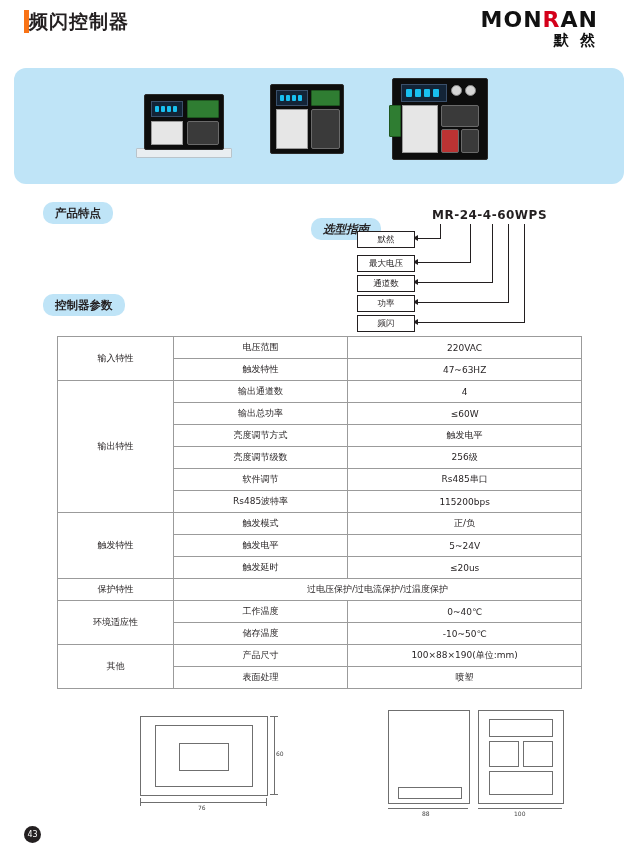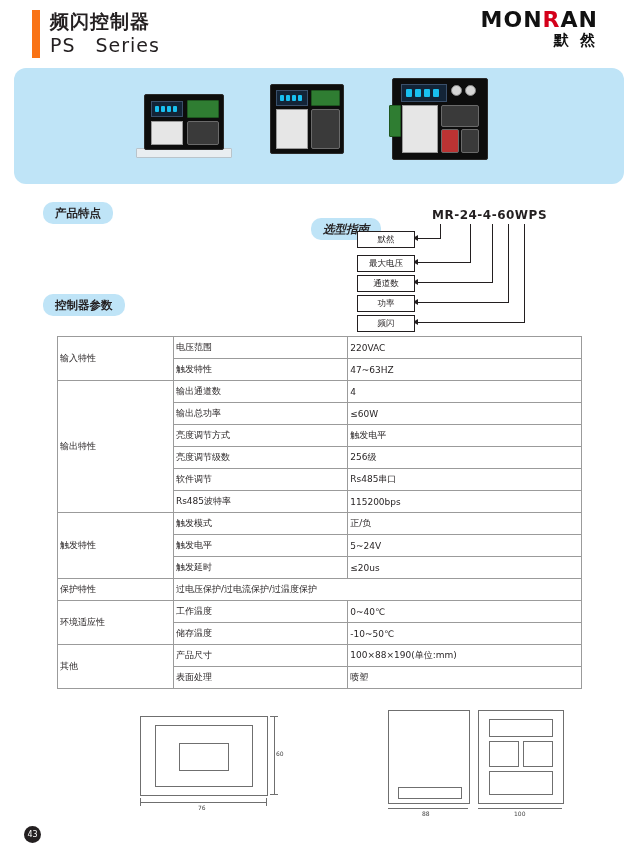--- a/index.html
+++ b/index.html
@@ -23,24 +23,23 @@
 
   
   .header {
     position: absolute;
     left: 0; top: 0;
     width: 638px;
     height: 68px;
   }
   .title-bar {
     position: absolute;
-    left: 32px;
+    left: 24px;
     top: 10px;
-    border-left: 8px solid #f97316;
-    padding-left: 10px;
+    border-left: 5px solid #f97316;
   }
   .title-main {
     font-size: 19px;
     font-weight: bold;
     letter-spacing: 1px;
     color: #231f20;
     line-height: 23px;
   }
   .title-sub {
     font-size: 19px;
@@ -214,20 +213,21 @@
     left: 57px;
     top: 336px;
     width: 525px;
     border-collapse: collapse;
     font-size: 9px;
     color: #231f20;
   }
   table.params td {
     border: 1px solid #9b9b9b;
     height: 21px;
+    text-align: center;
     vertical-align: middle;
     padding: 0 2px;
   }
   td.cat { width: 115px; }
   td.name { width: 175px; }
   td.val { width: 235px; }
 
   
   .dim-area {
     position: absolute;
@@ -273,21 +273,20 @@
   }
 </style>
 </head>
 <body>
 
 <div class="page">
 
   <div class="header">
     <div class="title-bar">
       <div class="title-main">频闪控制器</div>
-      <div class="title-sub">PS　Series</div>
     </div>
     <div class="brand">
       <div class="brand-en">
         <span>MON<span class="accent">R</span>AN</span>
       </div>
       <div class="brand-cn">默 然</div>
     </div>
   </div>
 
   <div class="hero">

